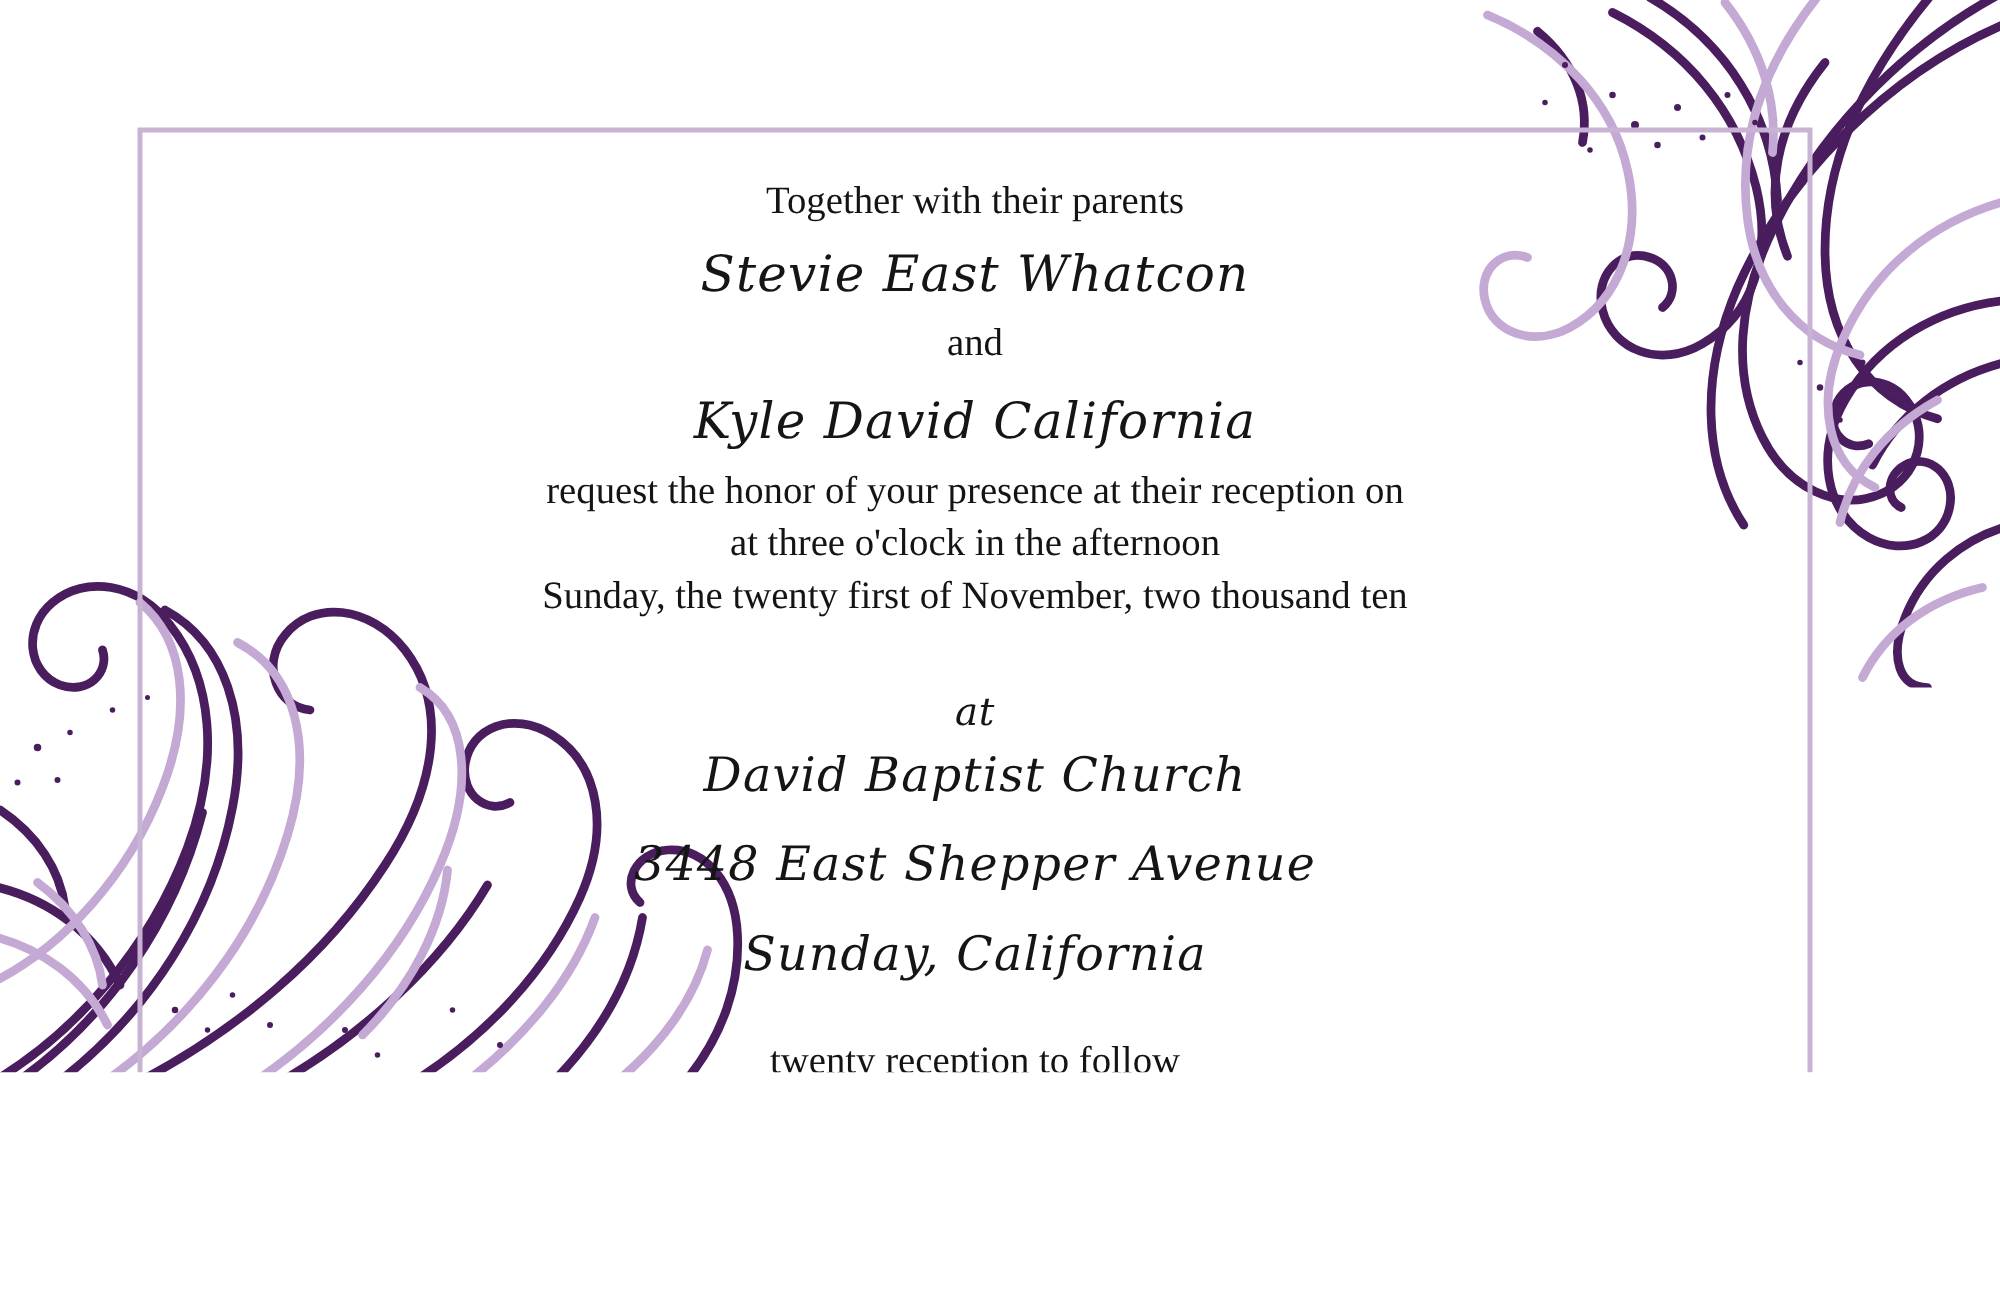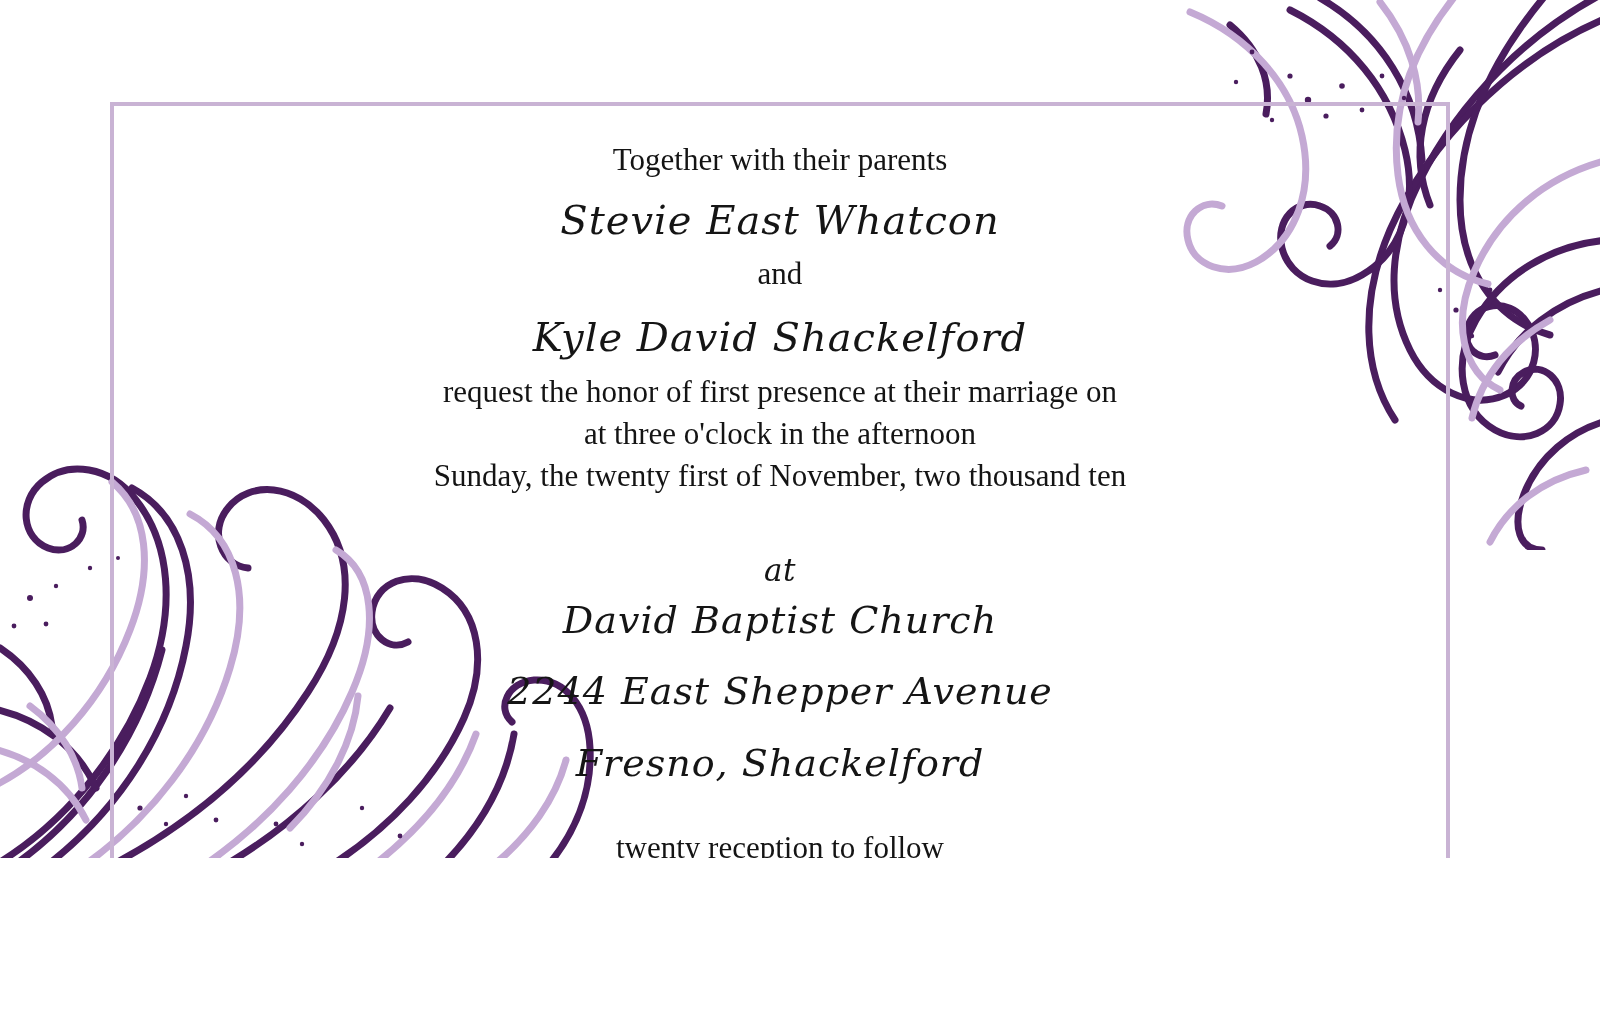--- a/index.html
+++ b/index.html
@@ -174,44 +174,44 @@
     <div class="spacer-14"></div>
 
     <div class="script-line names">Stevie East Whatcon</div>
 
     <div class="spacer-8"></div>
 
     <div class="serif-line">and</div>
 
     <div class="spacer-18"></div>
 
-    <div class="script-line names">Kyle David Shackelford</div>
+    <div class="script-line names">Kyle David California</div>
 
     <div class="spacer-8"></div>
 
     <div class="body-para">
-      <div class="serif-line">request the honor of first presence at their marriage on</div>
+      <div class="serif-line">request the honor of your presence at their reception on</div>
       <div class="serif-line">at three o'clock in the afternoon</div>
       <div class="serif-line">Sunday, the twenty first of November, two thousand ten</div>
     </div>
 
     <div class="spacer-22"></div>
 
     <div class="script-small">at</div>
 
     <div class="spacer-8"></div>
 
     <div class="script-line">David Baptist Church</div>
 
     <div class="spacer-22"></div>
 
-    <div class="script-line">2244 East Shepper Avenue</div>
+    <div class="script-line">3448 East Shepper Avenue</div>
 
     <div class="spacer-22"></div>
 
-    <div class="script-line">Fresno, Shackelford</div>
+    <div class="script-line">Sunday, California</div>
 
     <div class="spacer-40"></div>
 
     <div class="serif-line">twenty reception to follow</div>
 
   </div>
 </div>
 
 </body></html>

